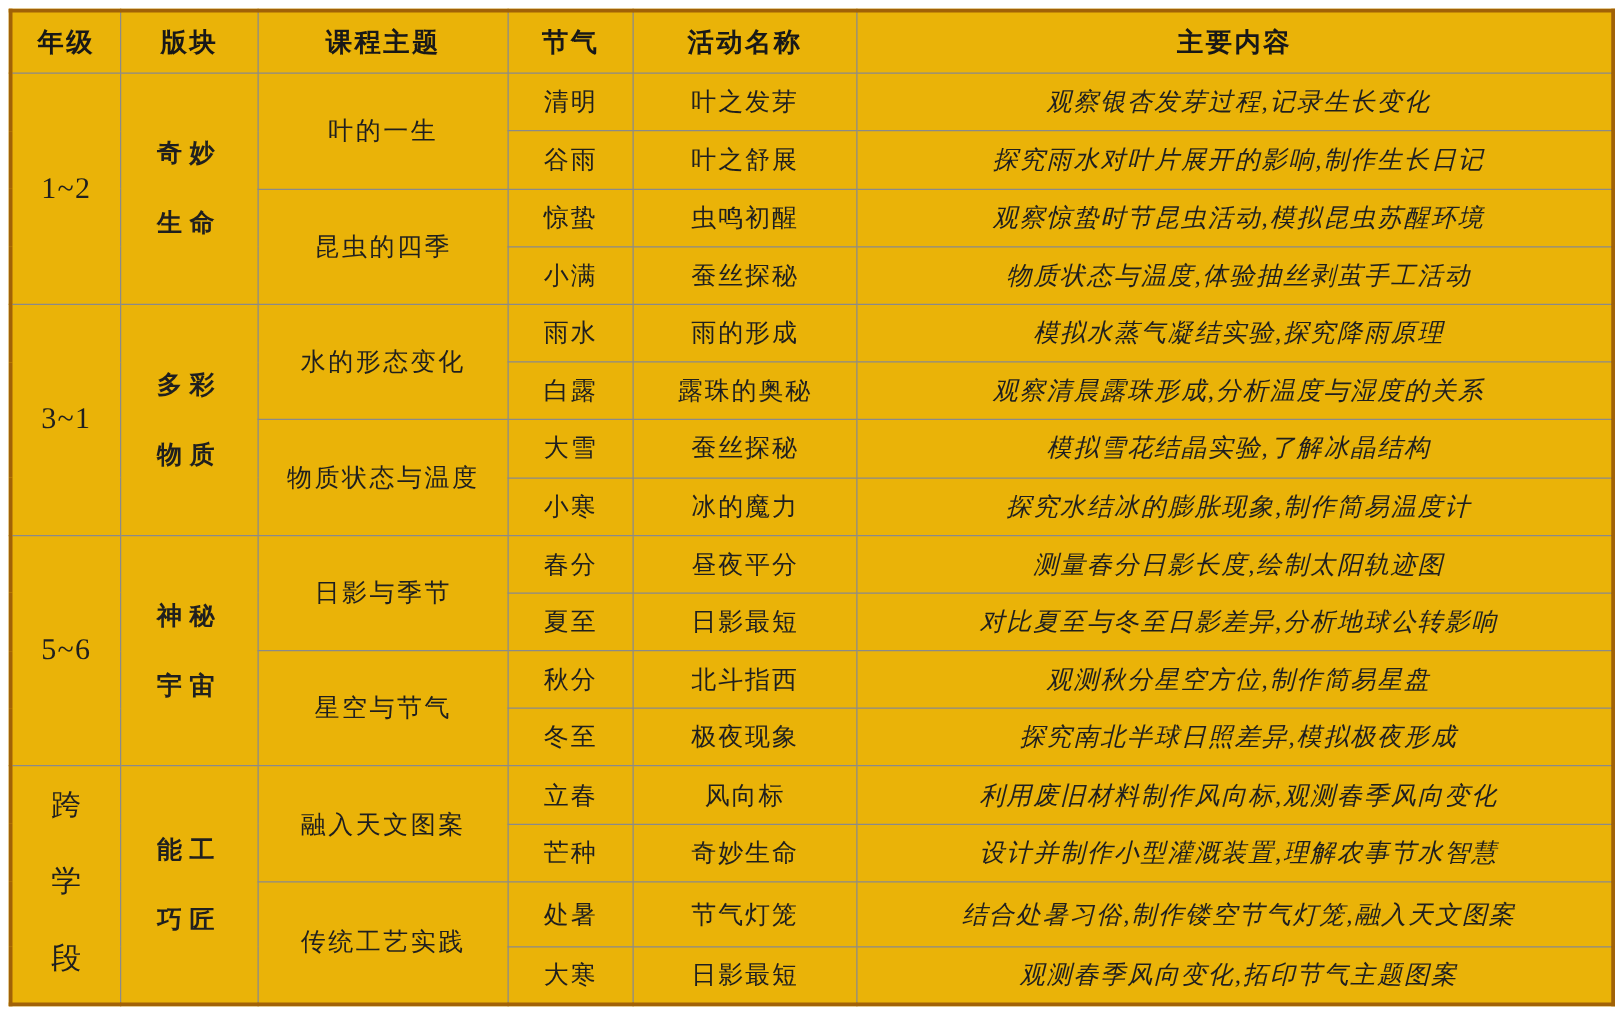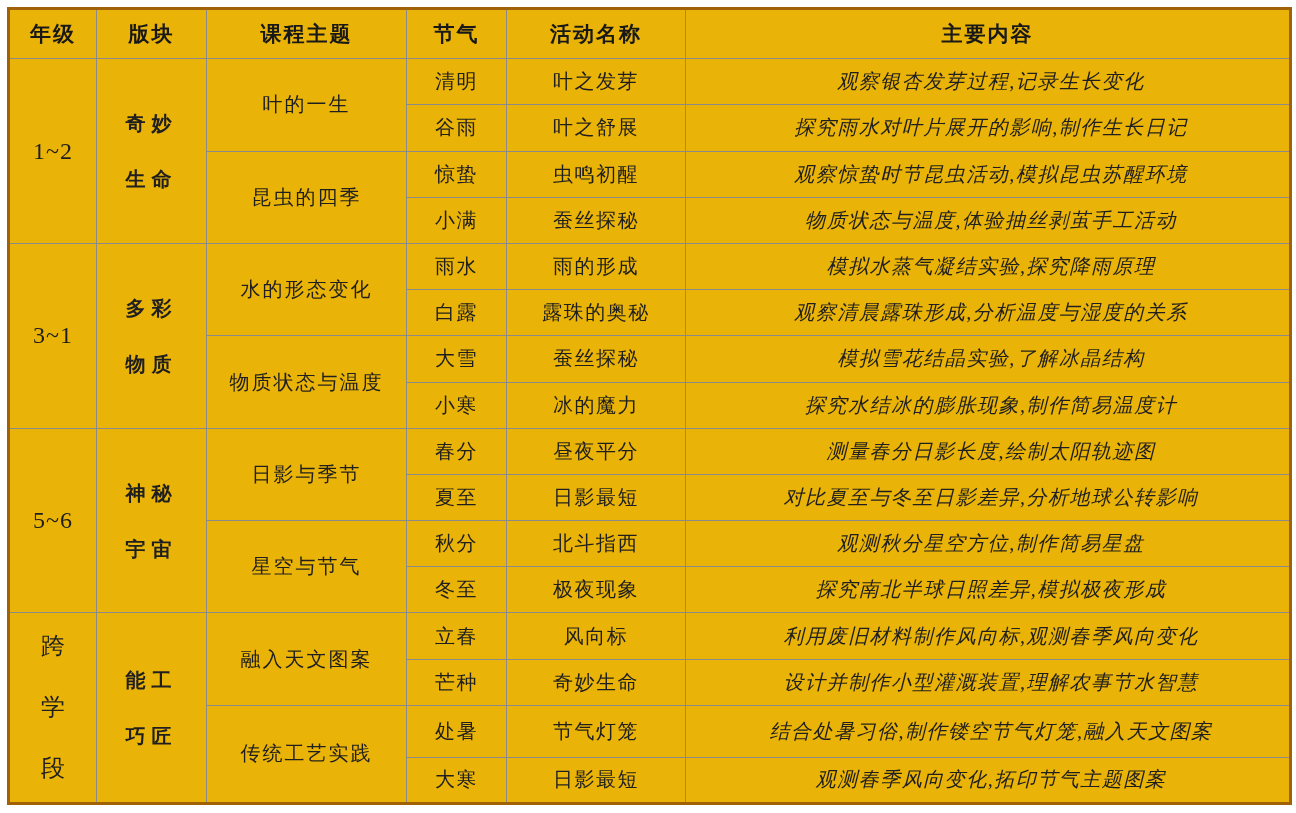--- a/index.html
+++ b/index.html
@@ -19,21 +19,21 @@
   }
   .schedule th{
     font-family:"Liberation Sans","DejaVu Sans",sans-serif;
     font-weight:bold;font-size:21px;letter-spacing:2px;color:#181818;
     height:44px;
   }
   .schedule td{font-size:20px;letter-spacing:1.5px;}
   tr.r{height:46px;}
   td.grade{font-size:24px;letter-spacing:1px;}
   td.grade .vert{display:inline-block;width:1.3em;line-height:2.55;
-    letter-spacing:0;word-break:break-all;white-space:normal;}
+    letter-spacing:0;word-break:break-all;white-space:normal;font-family:Liberation Mono, monospace;}
   td.block .wrap2{display:inline-block;width:2.7em;line-height:2.8;
     letter-spacing:0.3em;word-break:break-all;white-space:normal;text-indent:0;font-weight:bold;}
   td.theme{letter-spacing:2px;}
   td.content{text-align:center;padding-left:13px;padding-right:6px;letter-spacing:1.5px;font-style:italic;}
 </style>
 </head>
 <body>
 
 <div class="sheet">
 <table class="schedule">

